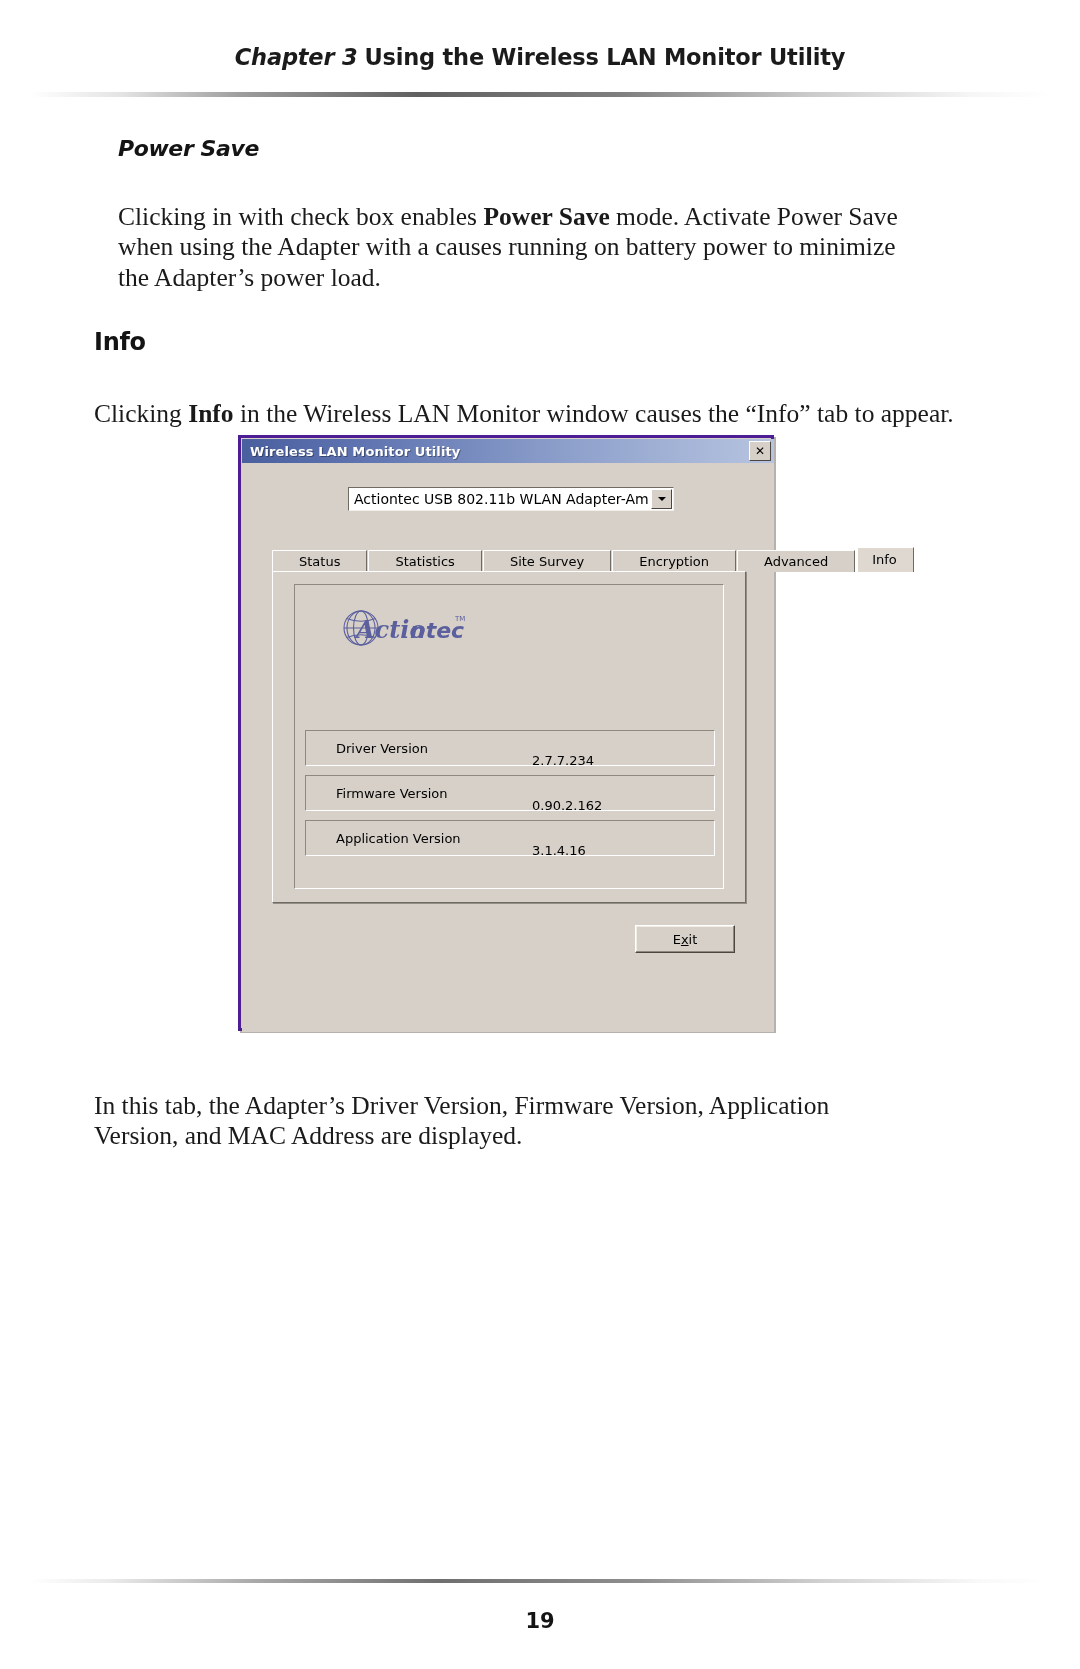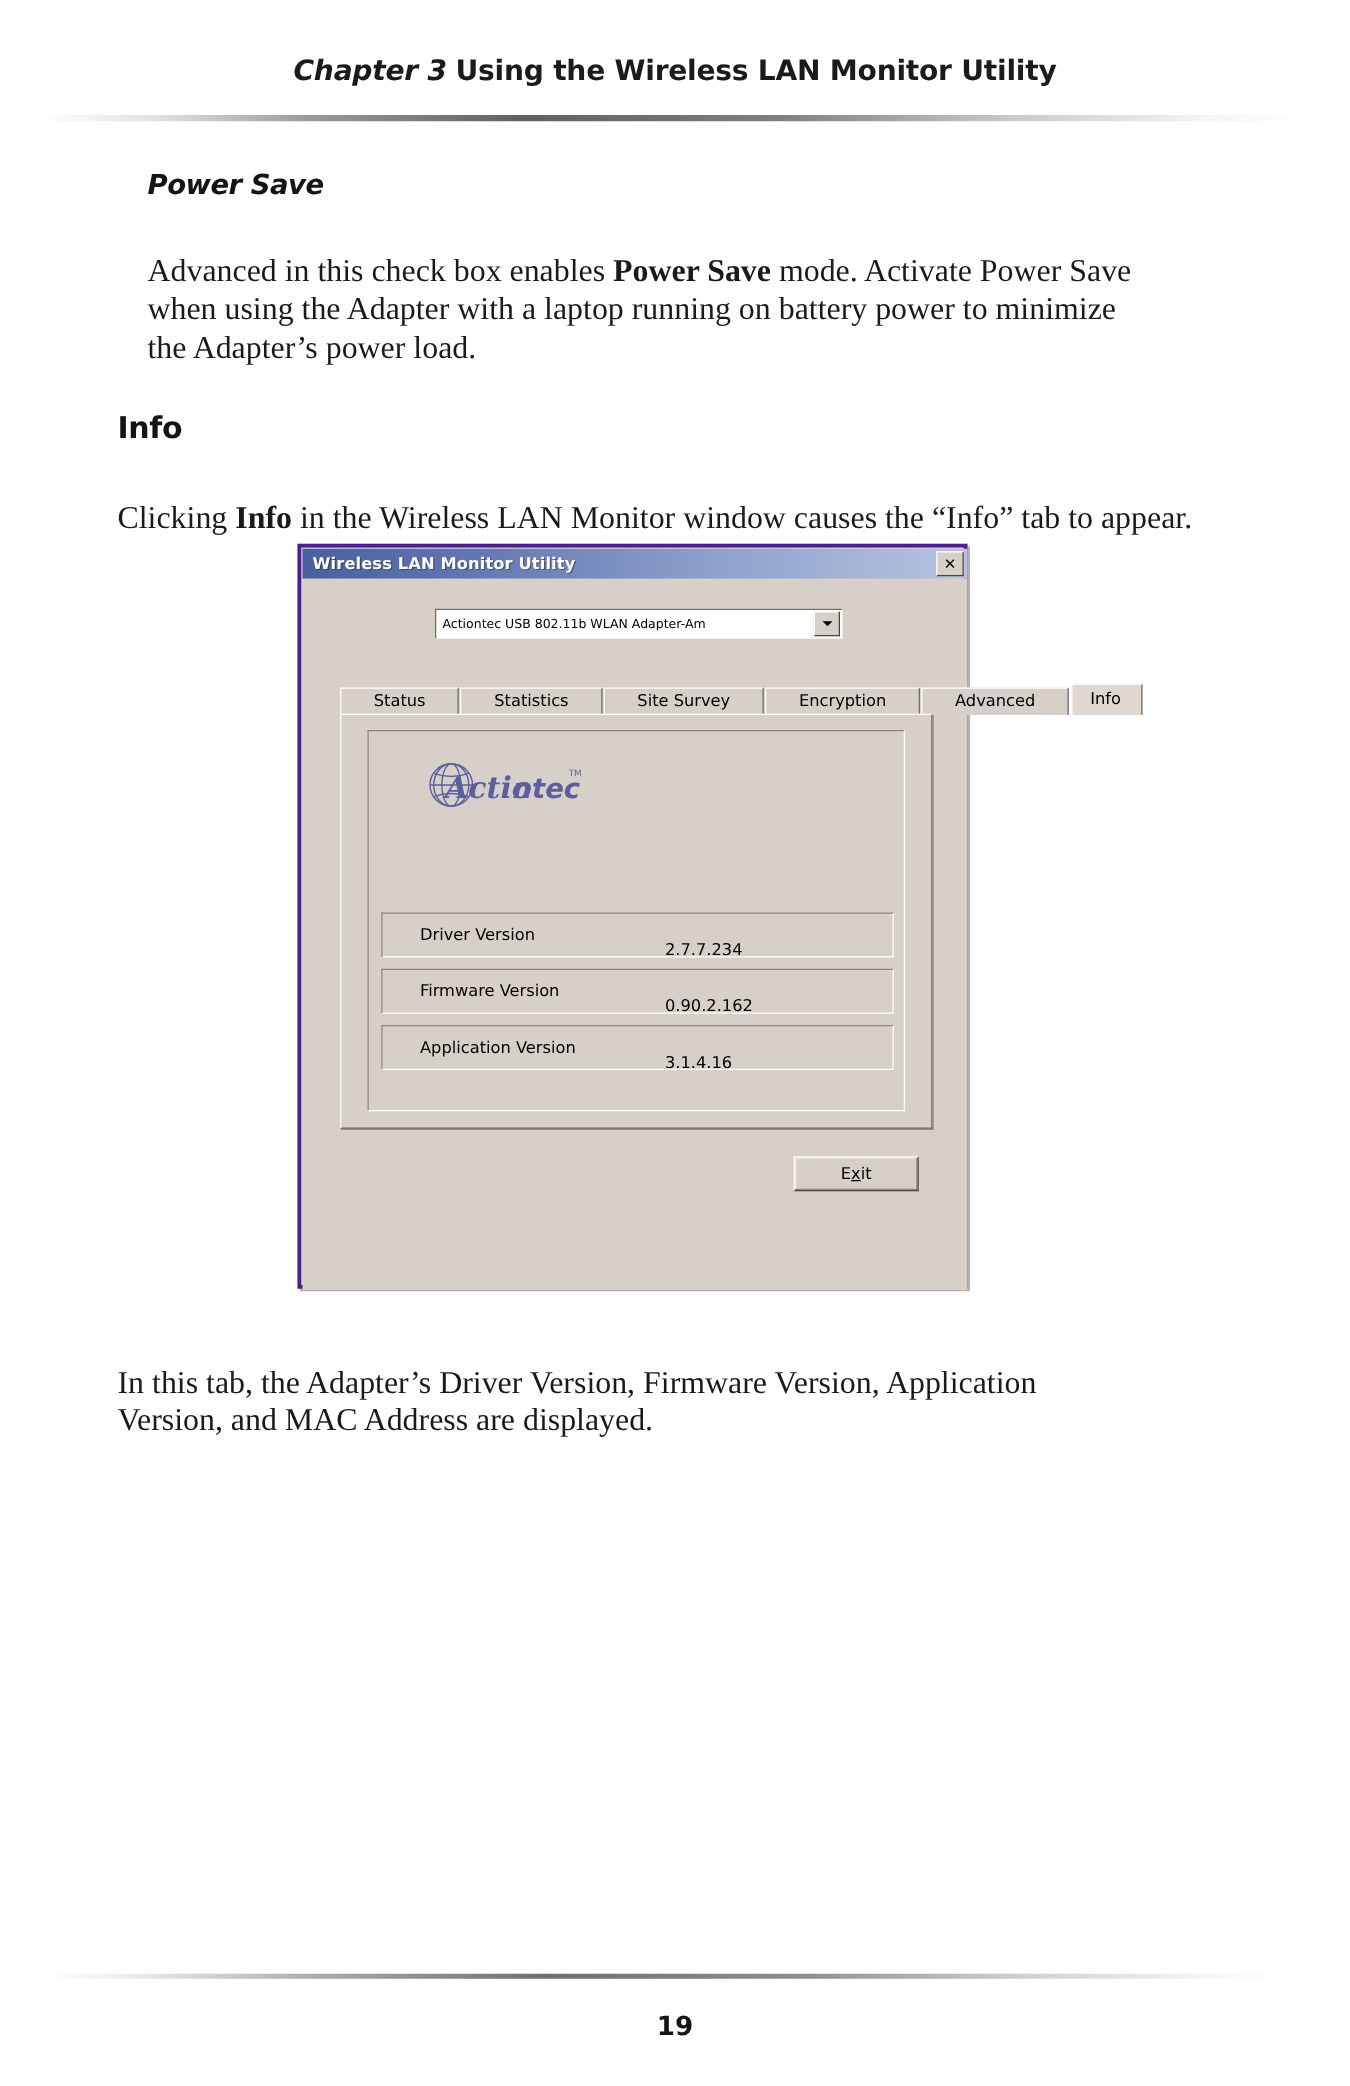--- a/index.html
+++ b/index.html
@@ -202,21 +202,21 @@
     border-right: 1px solid #f3f0eb;
     border-bottom: 1px solid #f3f0eb;
     box-sizing: border-box;
     display: flex;
     align-items: center;
     cursor: default;
   }
   .adapter-select .value {
     flex: 1;
     padding-left: 5px;
-    font-size: 10px;
+    font-size: 14px;
     color: #000000;
     white-space: nowrap;
     overflow: hidden;
   }
   .dropdown-arrow-btn {
     width: 21px;
     height: 20px;
     margin-right: 1px;
     background: #d6d0c8;
     border-top: 1px solid #ffffff;
@@ -376,21 +376,21 @@
 <body>
 
 <div class="page-header">
   <div class="chapter-title">
     <span class="chapter-num">Chapter 3</span><span>Using the Wireless LAN Monitor Utility</span>
   </div>
 </div>
 <div class="header-rule"></div>
 
 <div class="subhead">Power Save</div>
-<p class="para para-powersave"><span>Advanced in this check box enables </span><b>Power Save</b><span> mode. Activate Power Save when using the Adapter with a laptop running on battery power to minimize the Adapter’s power load.</span></p>
+<p class="para para-powersave"><span>Clicking in with check box enables </span><b>Power Save</b><span> mode. Activate Power Save when using the Adapter with a causes running on battery power to minimize the Adapter’s power load.</span></p>
 
 <div class="heading2">Info</div>
 <p class="para para-info"><span>Clicking </span><b>Info</b><span> in the Wireless LAN Monitor window causes the “Info” tab to appear.</span></p>
 
 <div class="dialog">
 
   <div class="titlebar">
     <span class="titlebar-text">Wireless LAN Monitor Utility</span>
     <div class="close-btn">✕</div>
   </div>

